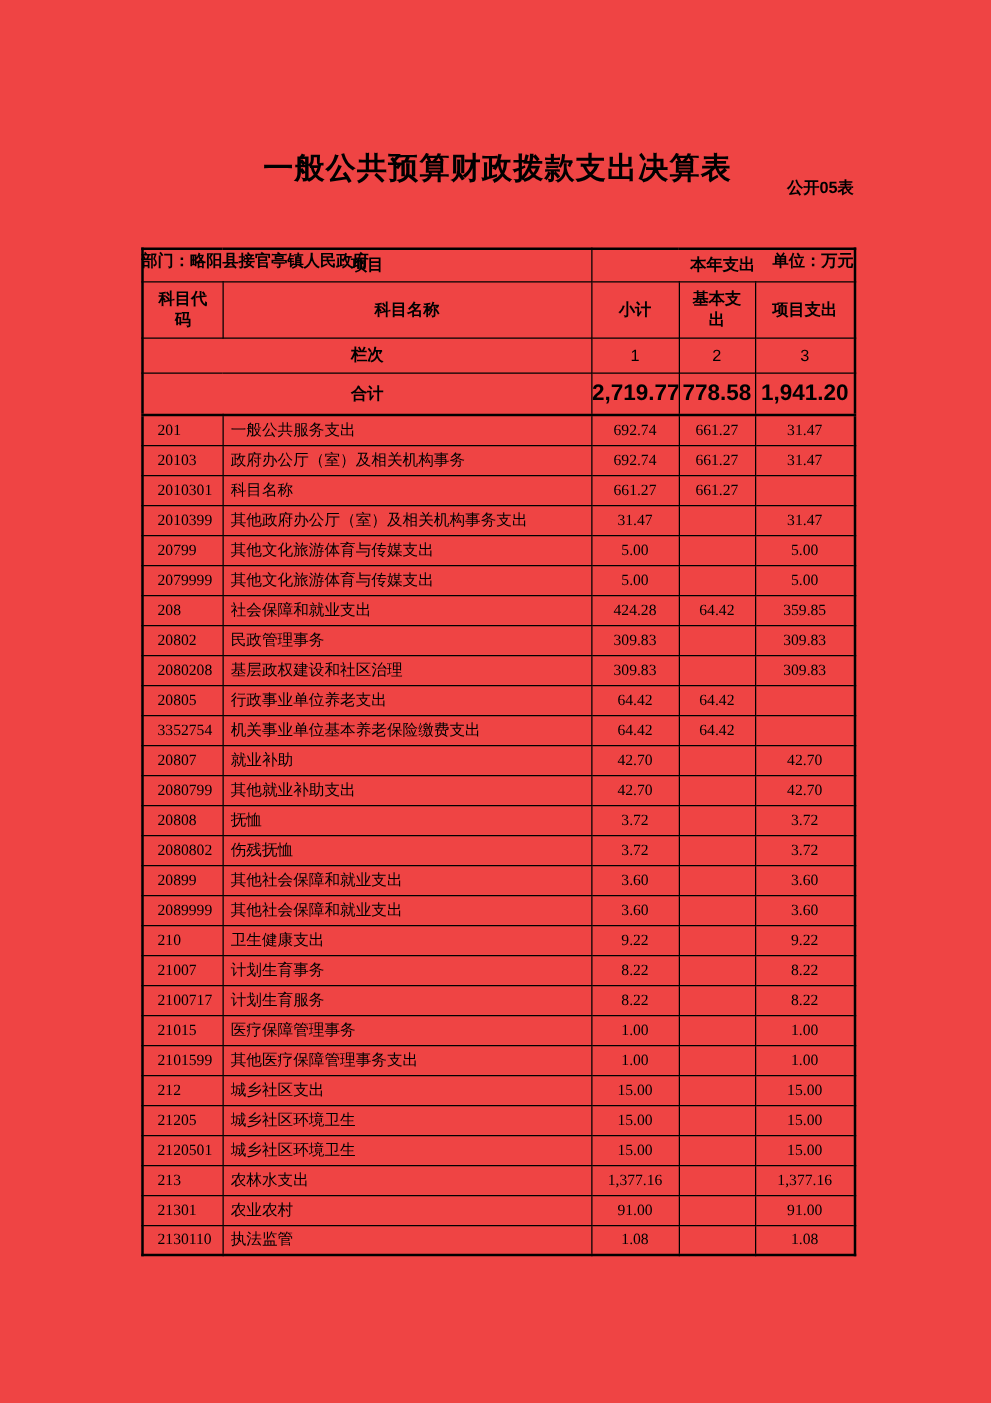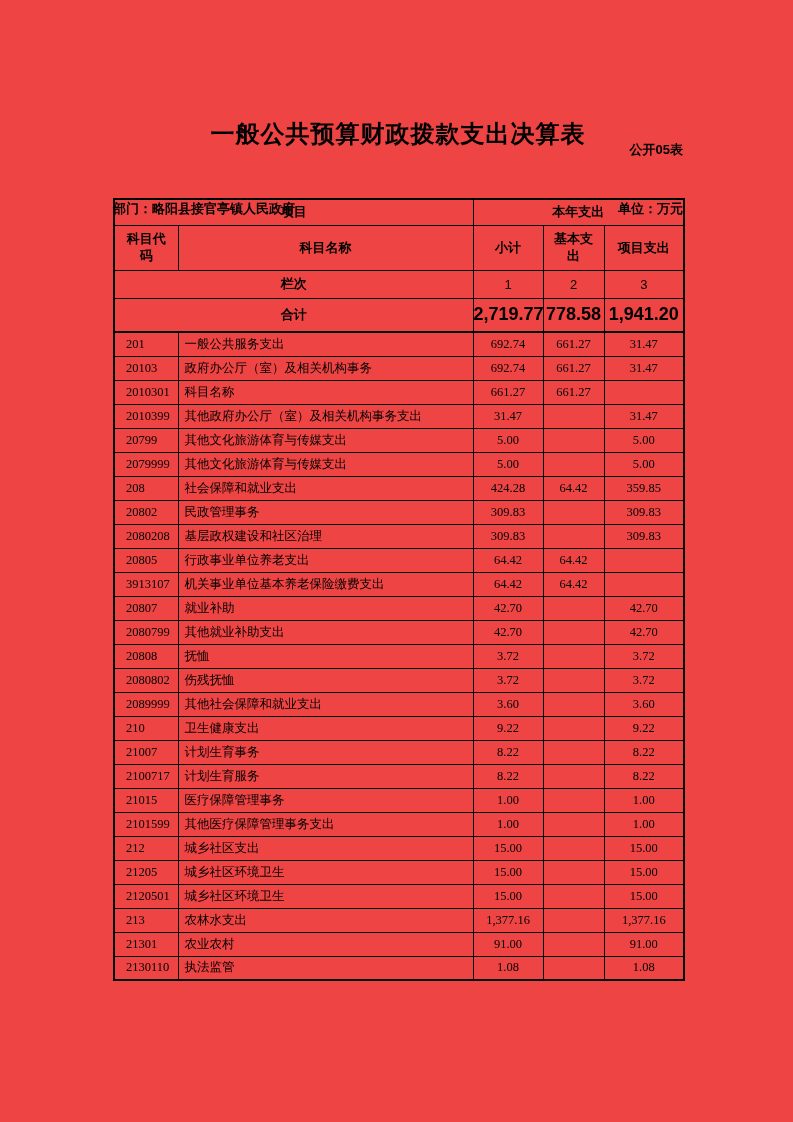--- a/index.html
+++ b/index.html
@@ -210,21 +210,21 @@
           <td class="c-num">309.83</td>
         </tr>
         <tr class="data-row">
           <td class="c-code">20805</td>
           <td class="c-name">行政事业单位养老支出</td>
           <td class="c-num">64.42</td>
           <td class="c-num">64.42</td>
           <td class="c-num"></td>
         </tr>
         <tr class="data-row">
-          <td class="c-code">3913107</td>
+          <td class="c-code">3352754</td>
           <td class="c-name">机关事业单位基本养老保险缴费支出</td>
           <td class="c-num">64.42</td>
           <td class="c-num">64.42</td>
           <td class="c-num"></td>
         </tr>
         <tr class="data-row">
           <td class="c-code">20807</td>
           <td class="c-name">就业补助</td>
           <td class="c-num">42.70</td>
           <td class="c-num"></td>
@@ -245,20 +245,27 @@
           <td class="c-num">3.72</td>
         </tr>
         <tr class="data-row">
           <td class="c-code">2080802</td>
           <td class="c-name">伤残抚恤</td>
           <td class="c-num">3.72</td>
           <td class="c-num"></td>
           <td class="c-num">3.72</td>
         </tr>
         <tr class="data-row">
+          <td class="c-code">20899</td>
+          <td class="c-name">其他社会保障和就业支出</td>
+          <td class="c-num">3.60</td>
+          <td class="c-num"></td>
+          <td class="c-num">3.60</td>
+        </tr>
+        <tr class="data-row">
           <td class="c-code">2089999</td>
           <td class="c-name">其他社会保障和就业支出</td>
           <td class="c-num">3.60</td>
           <td class="c-num"></td>
           <td class="c-num">3.60</td>
         </tr>
         <tr class="data-row">
           <td class="c-code">210</td>
           <td class="c-name">卫生健康支出</td>
           <td class="c-num">9.22</td>

